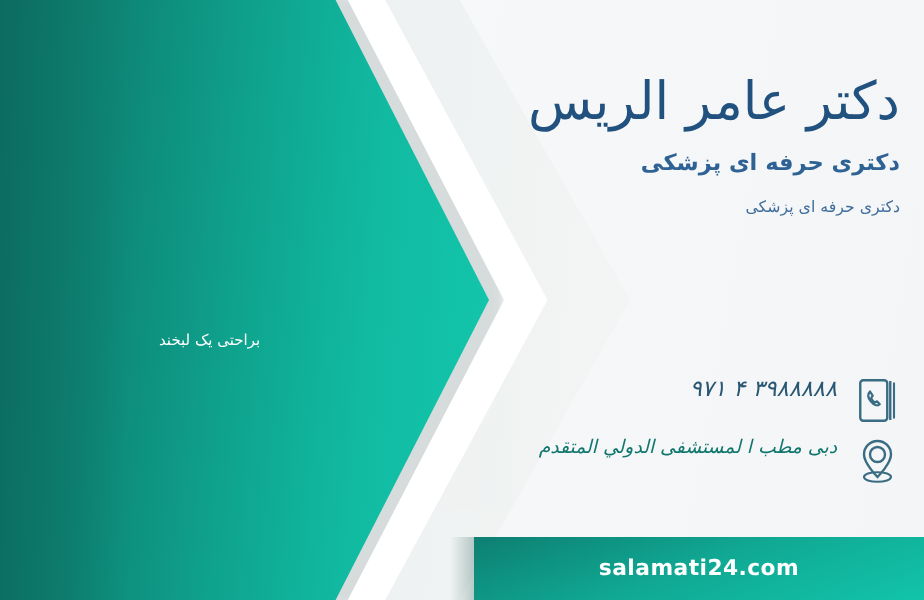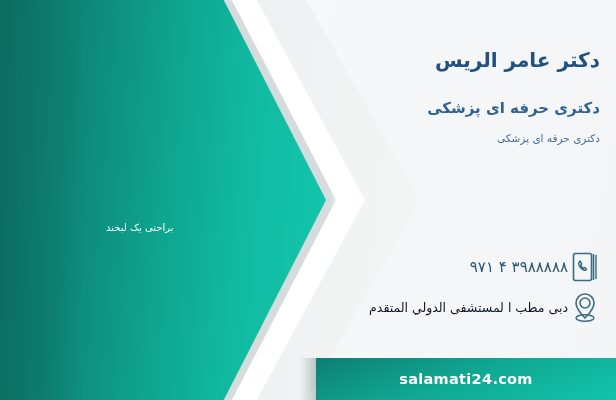--- a/index.html
+++ b/index.html
@@ -109,22 +109,22 @@
   .rt {
     position: absolute;
     z-index: 8;
     direction: rtl;
     text-align: right;
   }
   .doc-name {
     right: 16px;
     top: 48px;
     width: 380px;
-    font-size: 20px;
-    font-weight: 700;
+    font-size: 35px;
+    font-weight: 400;
     color: #21527f;
     letter-spacing: 0px;
   }
   .doc-sub1 {
     right: 16px;
     top: 99px;
     width: 380px;
     font-size: 15px;
     font-weight: 600;
     color: #2f6294;
@@ -137,38 +137,40 @@
     font-weight: 400;
     color: #3f6e9c;
   }
 
   
   .contact {
     position: absolute;
     z-index: 8;
     right: 14px;
     display: flex;
-    align-items: center;
+    align-items: flex-start;
     justify-content: flex-end;
     direction: rtl;
+    gap: 10px;
+    font-style: italic;
   }
   .contact-phone { top: 250px; }
   .contact-addr  { top: 290px; }
   .contact .ico {
     width: 34px;
     height: 34px;
     flex: 0 0 34px;
     display: flex;
     align-items: center;
     justify-content: center;
     color: #2c5f77;
   }
   .contact .txt {
     font-size: 12.5px;
-    color: #0f172a;
+    color: #0f766e;
     letter-spacing: .3px;
     white-space: nowrap;
     direction: rtl;
   }
   .contact-phone .txt {
     font-size: 15px;
     letter-spacing: 1px;
     color: #2a5773;
   }
 

